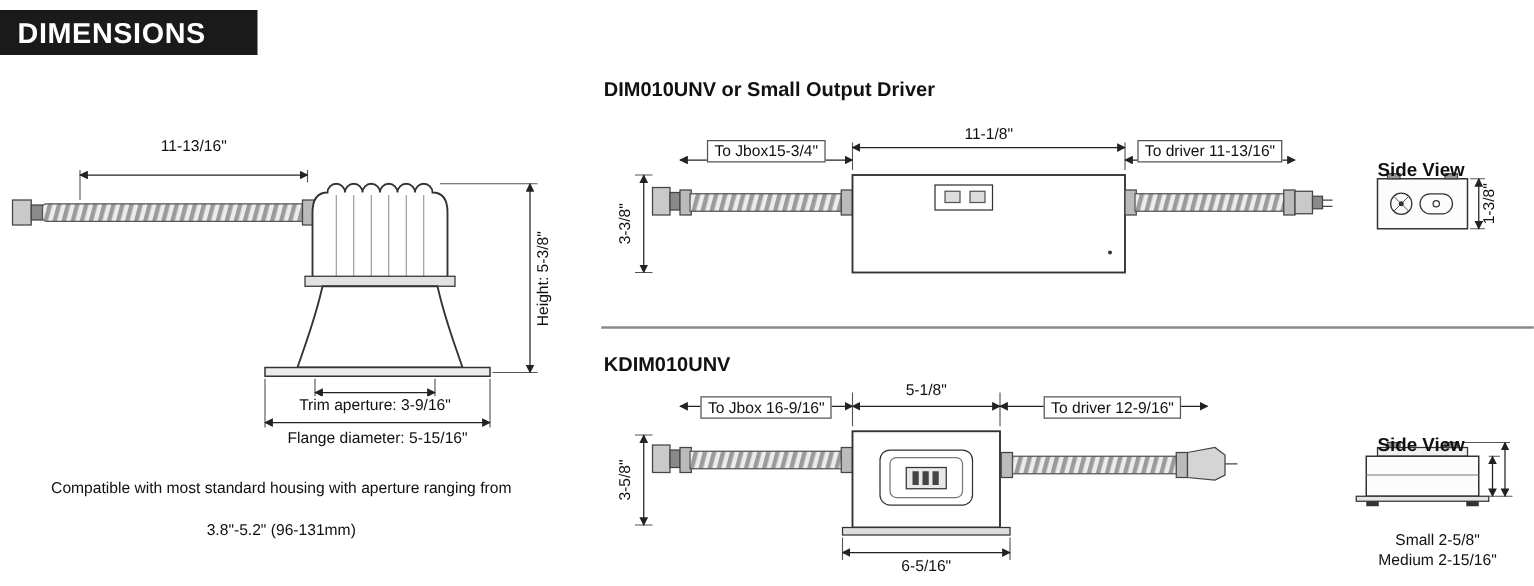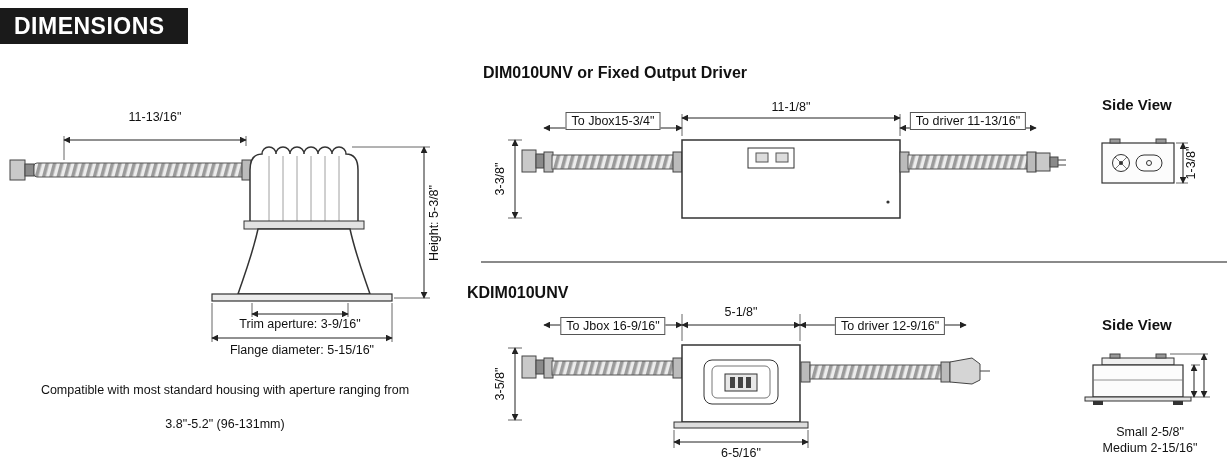--- a/index.html
+++ b/index.html
@@ -1,24 +1,24 @@
 <!DOCTYPE html>
 <html><head>
 <meta charset="utf-8">
 <style>
   * { margin:0; padding:0; box-sizing:border-box; }
   html,body { background:#ffffff; }
   body { width:1227px; height:469px; position:relative; overflow:hidden;
          font-family:"Liberation Sans", sans-serif; color:#111; }
   .abs { position:absolute; }
-  .header-bar { position:absolute; left:0; top:8px; width:188px; height:36px;
+  .header-bar { position:absolute; left:0; top:8px; width:206px; height:36px;
                 background:#1a1a1a; color:#ffffff; font-size:23px; font-weight:bold;
                 line-height:36px; padding-left:14px; letter-spacing:0.5px; }
   .title { position:absolute; font-size:16px; font-weight:bold; white-space:nowrap; }
-  .subtitle { position:absolute; font-size:15px; font-weight:600; white-space:nowrap; }
+  .subtitle { position:absolute; font-size:15px; font-weight:600; white-space:nowrap;margin-top:32px; }
   .lbl { position:absolute; transform:translateX(-50%); font-size:12.5px;
          background:#ffffff; padding:0 3px; white-space:nowrap; text-align:center; }
   .callout { position:absolute; transform:translateX(-50%); font-size:12.5px;
              background:#ffffff; border:1px solid #555; padding:1px 5px;
              white-space:nowrap; text-align:center; }
   .vlabel { position:absolute; transform:rotate(-90deg); transform-origin:top left;
             font-size:12.5px; text-align:center; white-space:nowrap; }
   .divider { position:absolute; left:481px; top:261px; width:746px; height:2px; background:#8a8a8a; }
   
   .dim { stroke:#222; stroke-width:1; fill:none;
@@ -80,21 +80,21 @@
   </g>
 </svg>
 
 <div class="lbl" style="left:155px;top:110px">11-13/16"</div>
 <div class="vlabel" style="left:427px;top:278px;width:110px">Height: 5-3/8"</div>
 <div class="lbl" style="left:300px;top:317px">Trim aperture: 3-9/16"</div>
 <div class="lbl" style="left:302px;top:343px">Flange diameter: 5-15/16"</div>
 <div class="lbl" style="left:225px;top:383px">Compatible with most standard housing with aperture ranging from</div>
 <div class="lbl" style="left:225px;top:417px">3.8"-5.2" (96-131mm)</div>
 
-<div class="title" style="left:483px;top:64px">DIM010UNV or Fixed Output Driver</div>
+<div class="title" style="left:483px;top:64px">DIM010UNV or Small Output Driver</div>
 
 <svg class="abs" style="left:480px;top:90px" width="747" height="160">
   <g>
     <line class="ext" x1="28" y1="50" x2="42" y2="50"></line>
     <line class="ext" x1="28" y1="128" x2="42" y2="128"></line>
     <line class="dim" x1="35" y1="50" x2="35" y2="128"></line>
   </g>
   <g>
     <rect x="42" y="60" width="14" height="22" fill="#c9c9c9" stroke="#444"></rect>
     <rect x="56" y="64" width="8" height="14" fill="#8a8a8a" stroke="#444"></rect>
@@ -147,21 +147,21 @@
 
 <div class="callout" style="left:613px;top:112px">To Jbox15-3/4"</div>
 <div class="lbl" style="left:791px;top:100px">11-1/8"</div>
 <div class="callout" style="left:968px;top:112px">To driver 11-13/16"</div>
 <div class="vlabel" style="left:493px;top:204px;width:50px">3-3/8"</div>
 <div class="subtitle" style="left:1102px;top:96px">Side View</div>
 <div class="vlabel" style="left:1184px;top:185px;width:44px">1-3/8"</div>
 
 <div class="divider"></div>
 
-<div class="title" style="left:467px;top:284px">KDIM010UNV</div>
+<div class="title" style="left:483px;top:284px">KDIM010UNV</div>
 
 <svg class="abs" style="left:480px;top:290px" width="747" height="179">
   <g>
     <line class="ext" x1="28" y1="58" x2="42" y2="58"></line>
     <line class="ext" x1="28" y1="130" x2="42" y2="130"></line>
     <line class="dim" x1="35" y1="58" x2="35" y2="130"></line>
   </g>
   <g>
     <rect x="42" y="66" width="14" height="22" fill="#c9c9c9" stroke="#444"></rect>
     <rect x="56" y="70" width="8" height="14" fill="#8a8a8a" stroke="#444"></rect>

